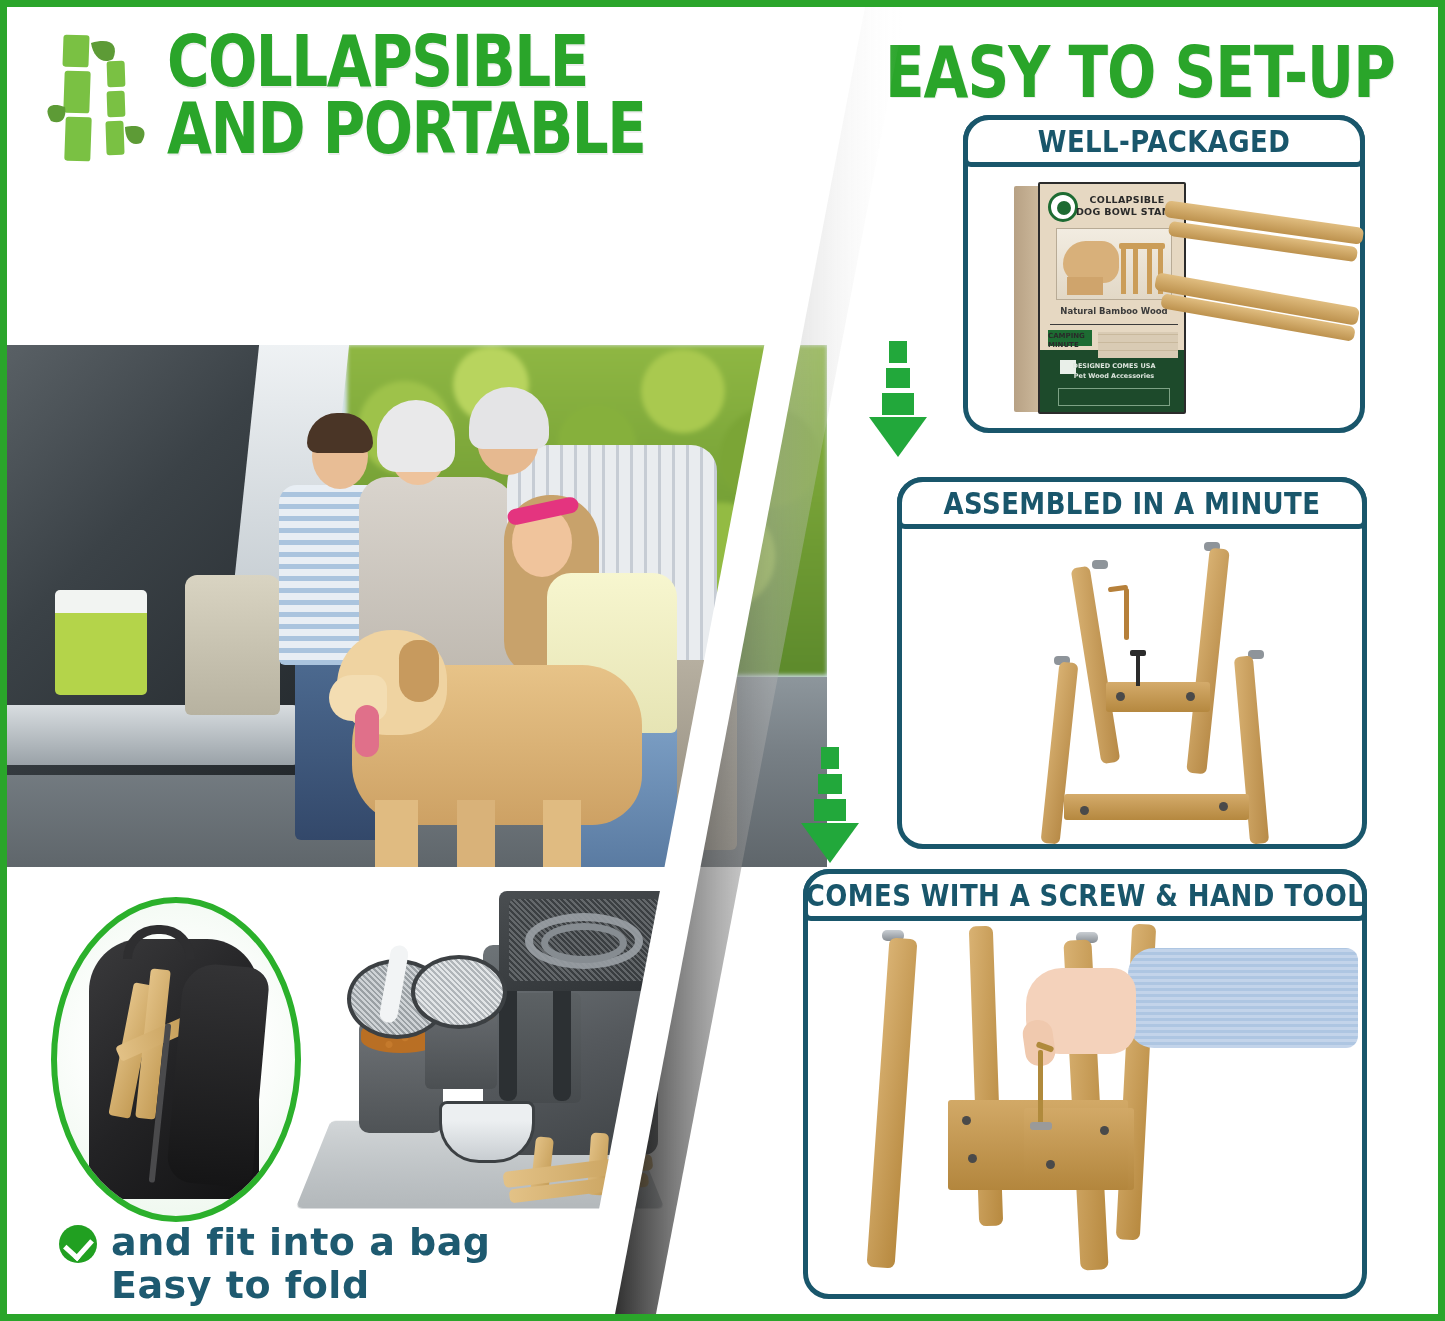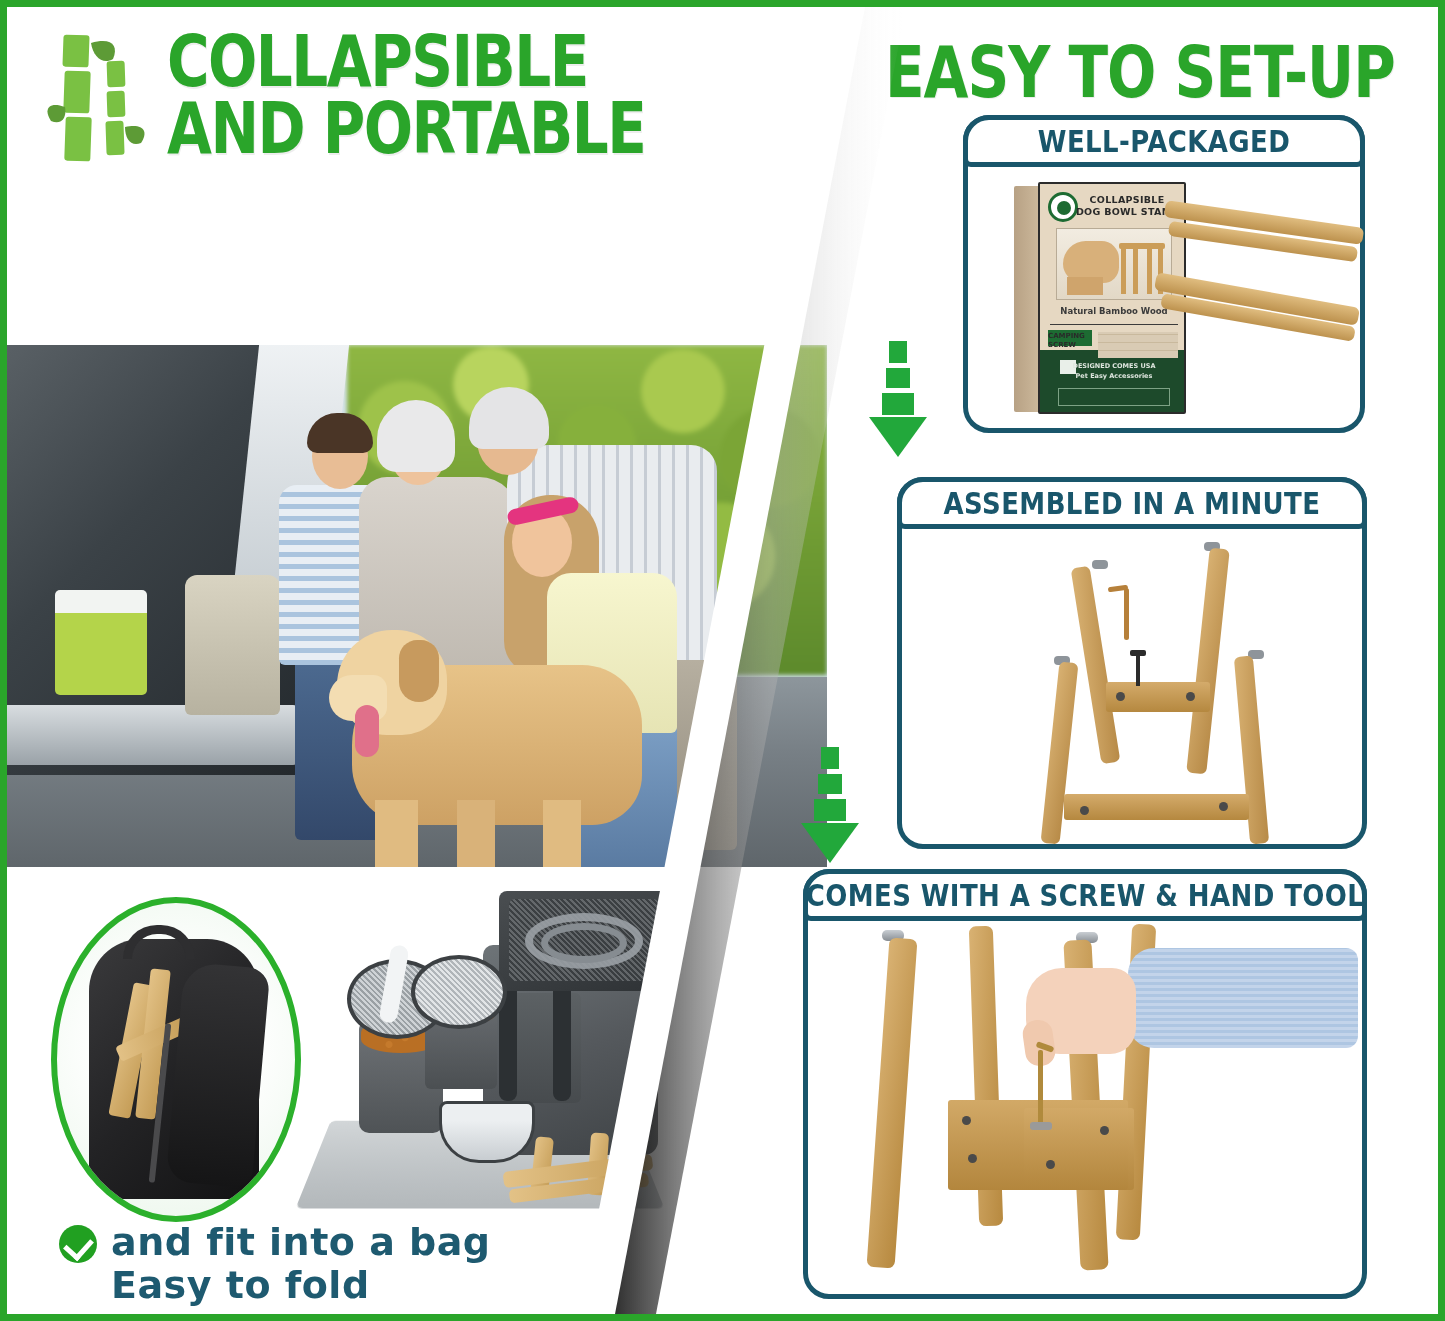--- a/index.html
+++ b/index.html
@@ -539,27 +539,27 @@
               <div class="pkg-standleg" style="left:14px;"></div>
               <div class="pkg-standleg" style="left:28px;"></div>
               <div class="pkg-standleg" style="left:39px;"></div>
             </div>
           </div>
           <div class="pkg-sub">Natural Bamboo Wood</div>
           <div class="pkg-line"></div>
           <div class="pkg-greenchip"></div>
           <div class="pkg-mid">
             <div>CAMPING</div>
-            <div>SCREW</div>
+            <div>MINUTE</div>
           </div>
           <div class="pkg-table"></div>
           <div class="pkg-logo"></div>
           <div class="pkg-bottomtext">
             <div>DESIGNED COMES USA</div>
-            <div>Pet Easy Accessories</div>
+            <div>Pet Wood Accessories</div>
           </div>
           <div class="pkg-bar"></div>
         </div>
       </div>
 
       <div class="pkg-sticks">
         <div class="pkstick pk1"></div>
         <div class="pkstick pk2"></div>
         <div class="pkstick pk3"></div>
         <div class="pkstick pk4"></div>

